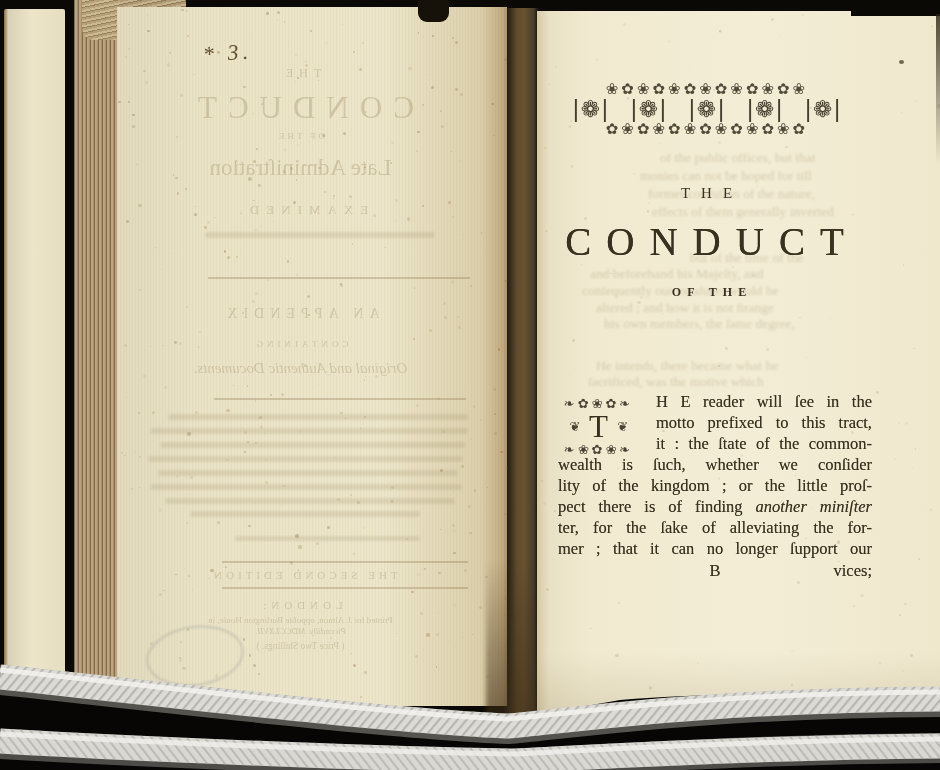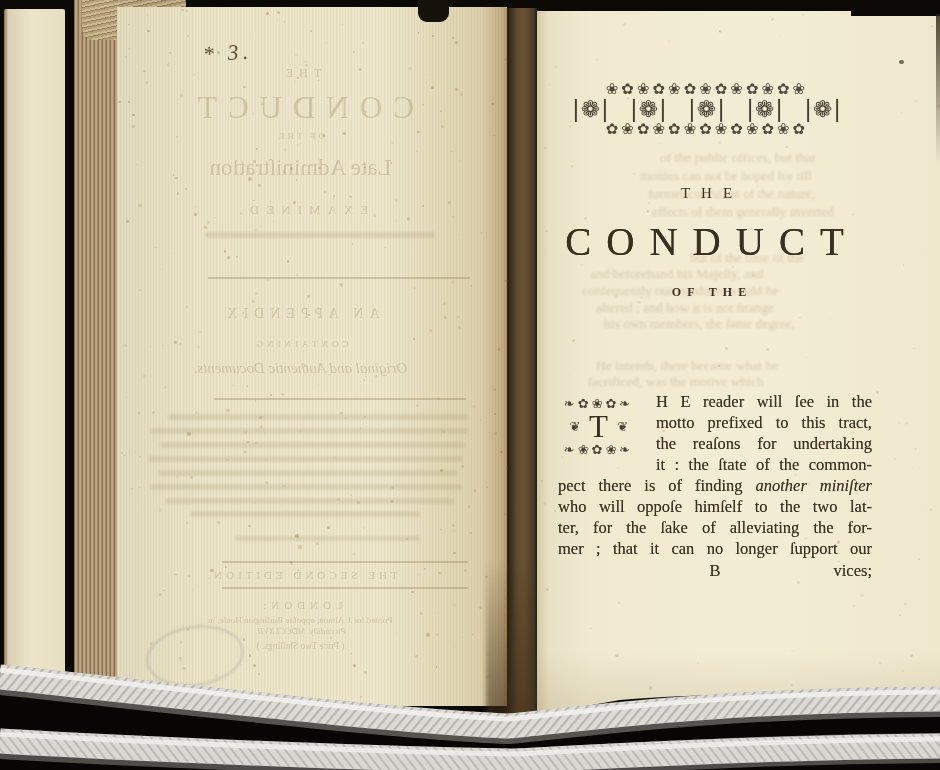--- a/index.html
+++ b/index.html
@@ -178,24 +178,24 @@
       <span class="side">❦</span>
       <span class="cap-letter">T</span>
       <span class="side">❦</span>
     </div>
     <div class="frame-row">❧❀✿❀❧</div>
   </div>
 
   <div class="abs ink body-block">
     <div class="body-line indent">H E reader will ſee in the</div>
     <div class="body-line indent">motto prefixed to this tract,</div>
-    <div class="body-line indent">the reaſons for undertaking</div>
     <div class="body-line indent">it : the ſtate of the common-</div>
+    <div class="body-line">wealth is ſuch, whether we conſider</div>
+    <div class="body-line">lity of the kingdom ; or the little proſ-</div>
     <div class="body-line"><span>pect there is of finding </span><span class="it">another miniſter</span></div>
-    <div class="body-line">who will oppoſe himſelf to the two lat-</div>
     <div class="body-line">ter, for the ſake of alleviating the for-</div>
     <div class="body-line">mer ; that it can no longer ſupport our</div>
     <div class="sig-row">
       <span>B</span>
       <span class="catchword">vices;</span>
     </div>
   </div>
 
   <div class="abs" style="left:117px;top:7px;width:390px;height:690px;" id="fox-left">
       <div style="position: absolute; border-radius: 50%; pointer-events: none; left: 356.8px; top: 482.1px; width: 2.5px; height: 2.5px; background: rgba(140, 100, 40, 0.2);"></div>

